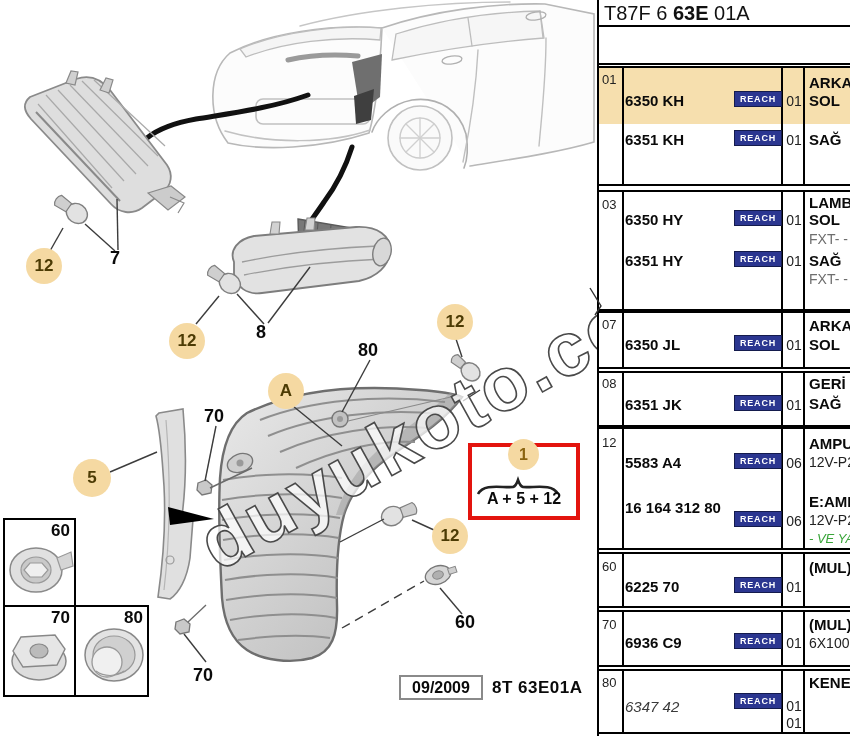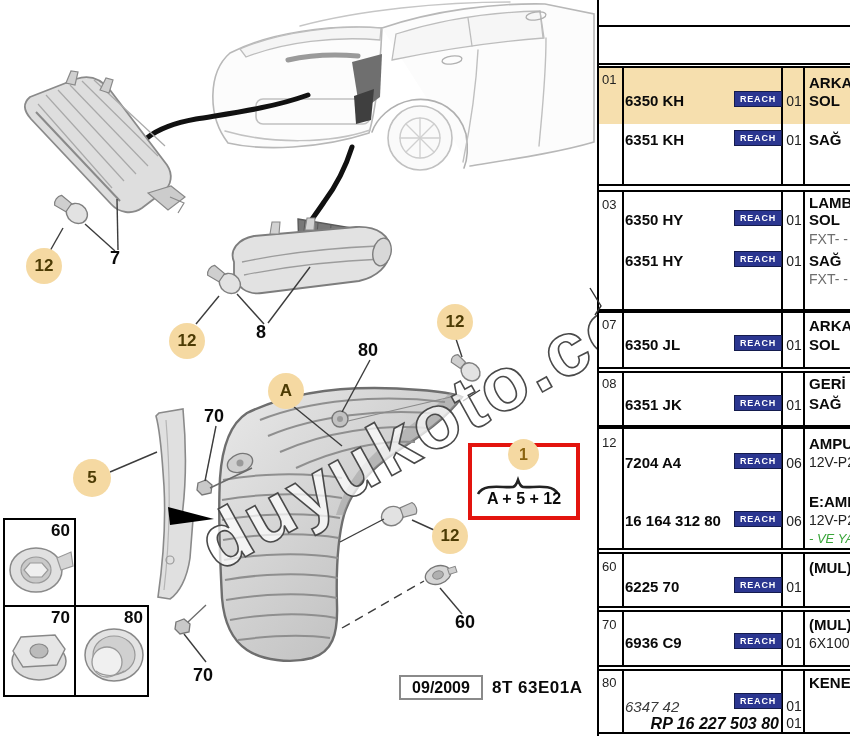--- a/index.html
+++ b/index.html
@@ -279,20 +279,21 @@
     </svg>
   </div>
 
   <div id="footer-date">09/2009</div>
   <div id="footer-code">8T 63E01A</div>
 
   <div id="table">
     <div class="borderL"></div>
     <div class="hline" style="top:25px"></div>
     <div class="hline" style="top:63px"></div>
+    <div id="tbl-title"><span>T87F 6 </span><span class="bold">63E</span><span> 01A</span></div>
 
     <div class="grp" style="top:66px;height:120px">
       <div class="hl"></div>
       <div class="vl" style="left:23px"></div>
         <div class="vl" style="left:182px"></div>
         <div class="vl" style="left:204px"></div>
       <div class="ref" style="top:4px">01</div>
       <div class="part" style="top:24px">6350 KH</div>
       <span class="reach" style="top:23px">REACH</span>
       <div class="qty" style="top:25px">01</div>
@@ -344,26 +345,26 @@
       <div class="qty" style="top:24px">01</div>
       <div class="desc b" style="top:2px">GERİ Vİ</div>
       <div class="desc b" style="top:22px">SAĞ</div>
     </div>
 
     <div class="grp" style="top:427px;height:123px">
       <div class="vl" style="left:23px"></div>
         <div class="vl" style="left:182px"></div>
         <div class="vl" style="left:204px"></div>
       <div class="ref" style="top:6px">12</div>
-      <div class="part" style="top:25px">7204 A4</div>
+      <div class="part" style="top:25px">5583 A4</div>
       <span class="reach" style="top:24px">REACH</span>
       <div class="qty" style="top:26px">06</div>
       <div class="desc b" style="top:6px">AMPUL</div>
       <div class="desc" style="top:25px">12V-P21</div>
-      <div class="part" style="top:83px">16 164 312 80</div>
+      <div class="part" style="top:70px">16 164 312 80</div>
       <span class="reach" style="top:82px">REACH</span>
       <div class="qty" style="top:84px">06</div>
       <div class="desc b" style="top:64px">E:AMPU</div>
       <div class="desc" style="top:83px">12V-P21</div>
       <div class="desc grn" style="top:102px">- VE YA</div>
     </div>
 
     <div class="grp" style="top:552px;height:56px">
       <div class="vl" style="left:23px"></div>
         <div class="vl" style="left:182px"></div>
@@ -388,18 +389,17 @@
     </div>
 
     <div class="grp" style="top:669px;height:65px">
       <div class="vl" style="left:23px"></div>
         <div class="vl" style="left:182px"></div>
         <div class="vl" style="left:204px"></div>
       <div class="ref" style="top:4px">80</div>
       <div class="part it" style="top:27px">6347 42</div>
       <span class="reach" style="top:22px">REACH</span>
       <div class="qty" style="top:27px">01</div>
-      <div class="part rp" style="top:44px">RP 16 227 503 80</div>
       <div class="qty" style="top:44px">01</div>
       <div class="desc b" style="top:3px">KENETL</div>
     </div>
   </div>
 </div>
 
 </body></html>

